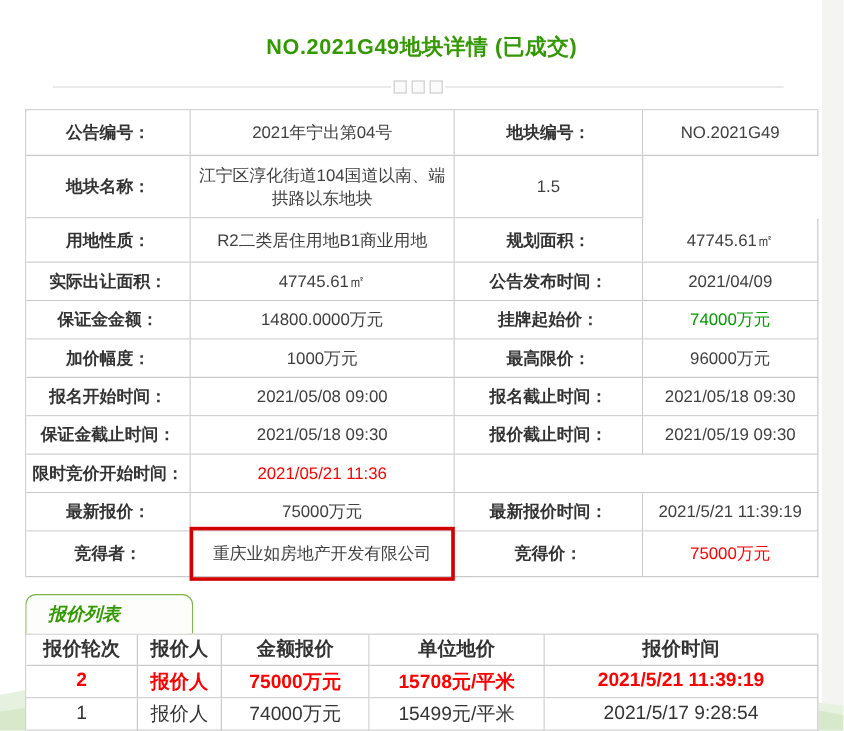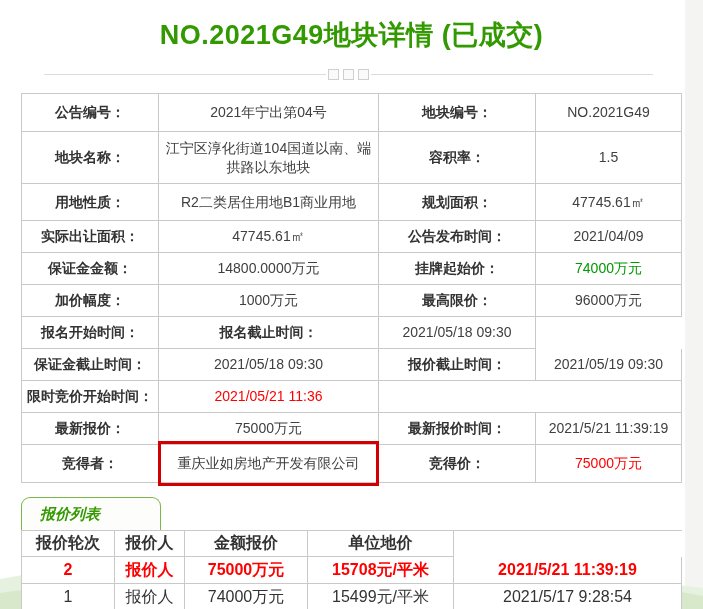--- a/index.html
+++ b/index.html
@@ -10,22 +10,22 @@
     color:#333;
   }
   .gutter-right {
     position:absolute; top:0; right:0; width:18px; height:100%;
     background:#f4f4f3; z-index:0;
   }
   .hills { position:absolute; bottom:0; left:0; z-index:1; display:block; }
   .content { position:relative; z-index:2; }
 
   .page-title {
-    padding-top:17px; text-align:center;
-    font-size:27px; font-weight:bold; color:var(--brand_green,#339900);
+    padding-top:27px; text-align:center;
+    font-size:18px; font-weight:bold; color:var(--brand_green,#339900);
     letter-spacing:0.5px;
   }
   .divider {
     display:flex; align-items:center;
     margin:16px 50px 0 44px; height:11px;
   }
   .divider .line { flex:1; border-top:1px solid #dcdcdc; }
   .divider .sq {
     width:9px; height:9px; border:1px solid #cfcfcf;
     background:#fafafa; margin:0 2px; flex:0 0 auto;
@@ -111,21 +111,20 @@
     <div class="details">
       <div class="drow r38">
         <div class="label">公告编号：</div>
         <div class="value">2021年宁出第04号</div>
         <div class="label">地块编号：</div>
         <div class="value">NO.2021G49</div>
       </div>
       <div class="drow r52">
         <div class="label">地块名称：</div>
         <div class="value">江宁区淳化街道104国道以南、端拱路以东地块</div>
-        <div class="label">容积率：</div>
         <div class="value">1.5</div>
       </div>
       <div class="drow r37">
         <div class="label">用地性质：</div>
         <div class="value">R2二类居住用地B1商业用地</div>
         <div class="label">规划面积：</div>
         <div class="value">47745.61㎡</div>
       </div>
       <div class="drow r32">
         <div class="label">实际出让面积：</div>
@@ -140,20 +139,21 @@
         <div class="value green">74000万元</div>
       </div>
       <div class="drow r32">
         <div class="label">加价幅度：</div>
         <div class="value">1000万元</div>
         <div class="label">最高限价：</div>
         <div class="value">96000万元</div>
       </div>
       <div class="drow r32">
         <div class="label">报名开始时间：</div>
+        <div class="value">2021/05/08 09:00</div>
         <div class="label">报名截止时间：</div>
         <div class="value">2021/05/18 09:30</div>
       </div>
       <div class="drow r32">
         <div class="label">保证金截止时间：</div>
         <div class="value">2021/05/18 09:30</div>
         <div class="label">报价截止时间：</div>
         <div class="value">2021/05/19 09:30</div>
       </div>
       <div class="drow r32">
@@ -181,20 +181,21 @@
     <div class="bid-tab">
       <span>报价列表</span>
     </div>
 
     <div class="bids">
       <div class="brow bhead">
         <div>报价轮次</div>
         <div>报价人</div>
         <div>金额报价</div>
         <div>单位地价</div>
+        <div>报价时间</div>
       </div>
       <div class="brow hot">
         <div>2</div>
         <div>报价人</div>
         <div>75000万元</div>
         <div>15708元/平米</div>
         <div>2021/5/21 11:39:19</div>
       </div>
       <div class="brow">
         <div>1</div>

